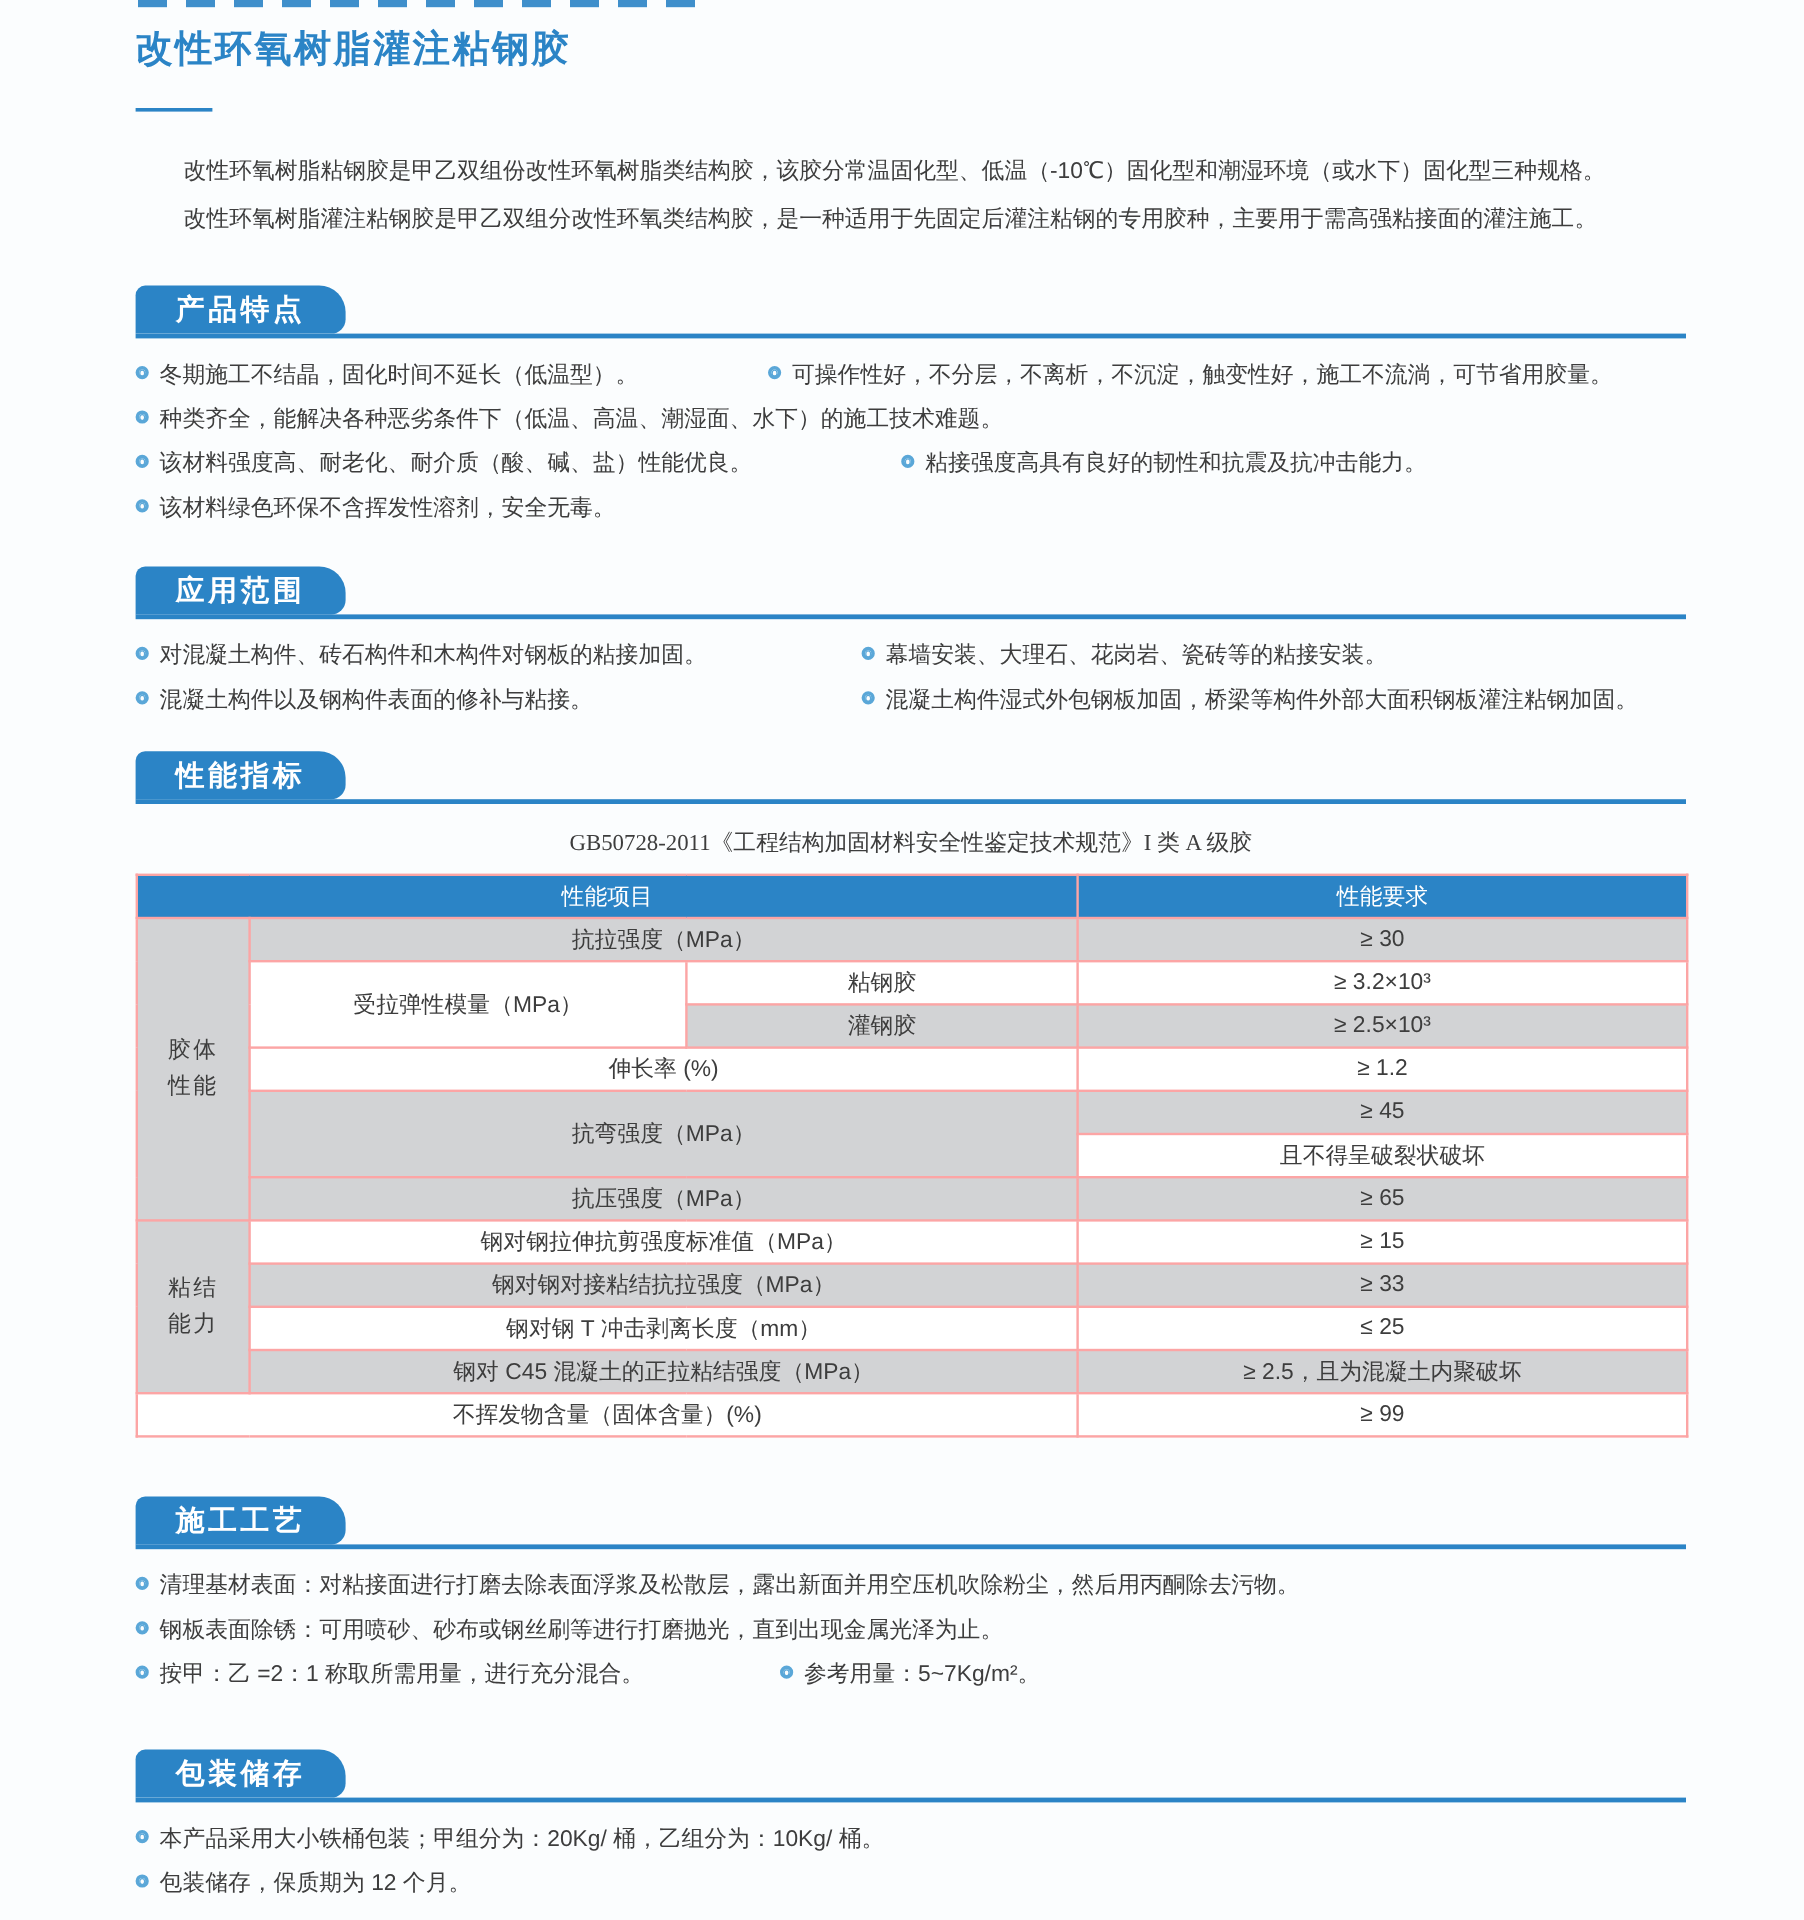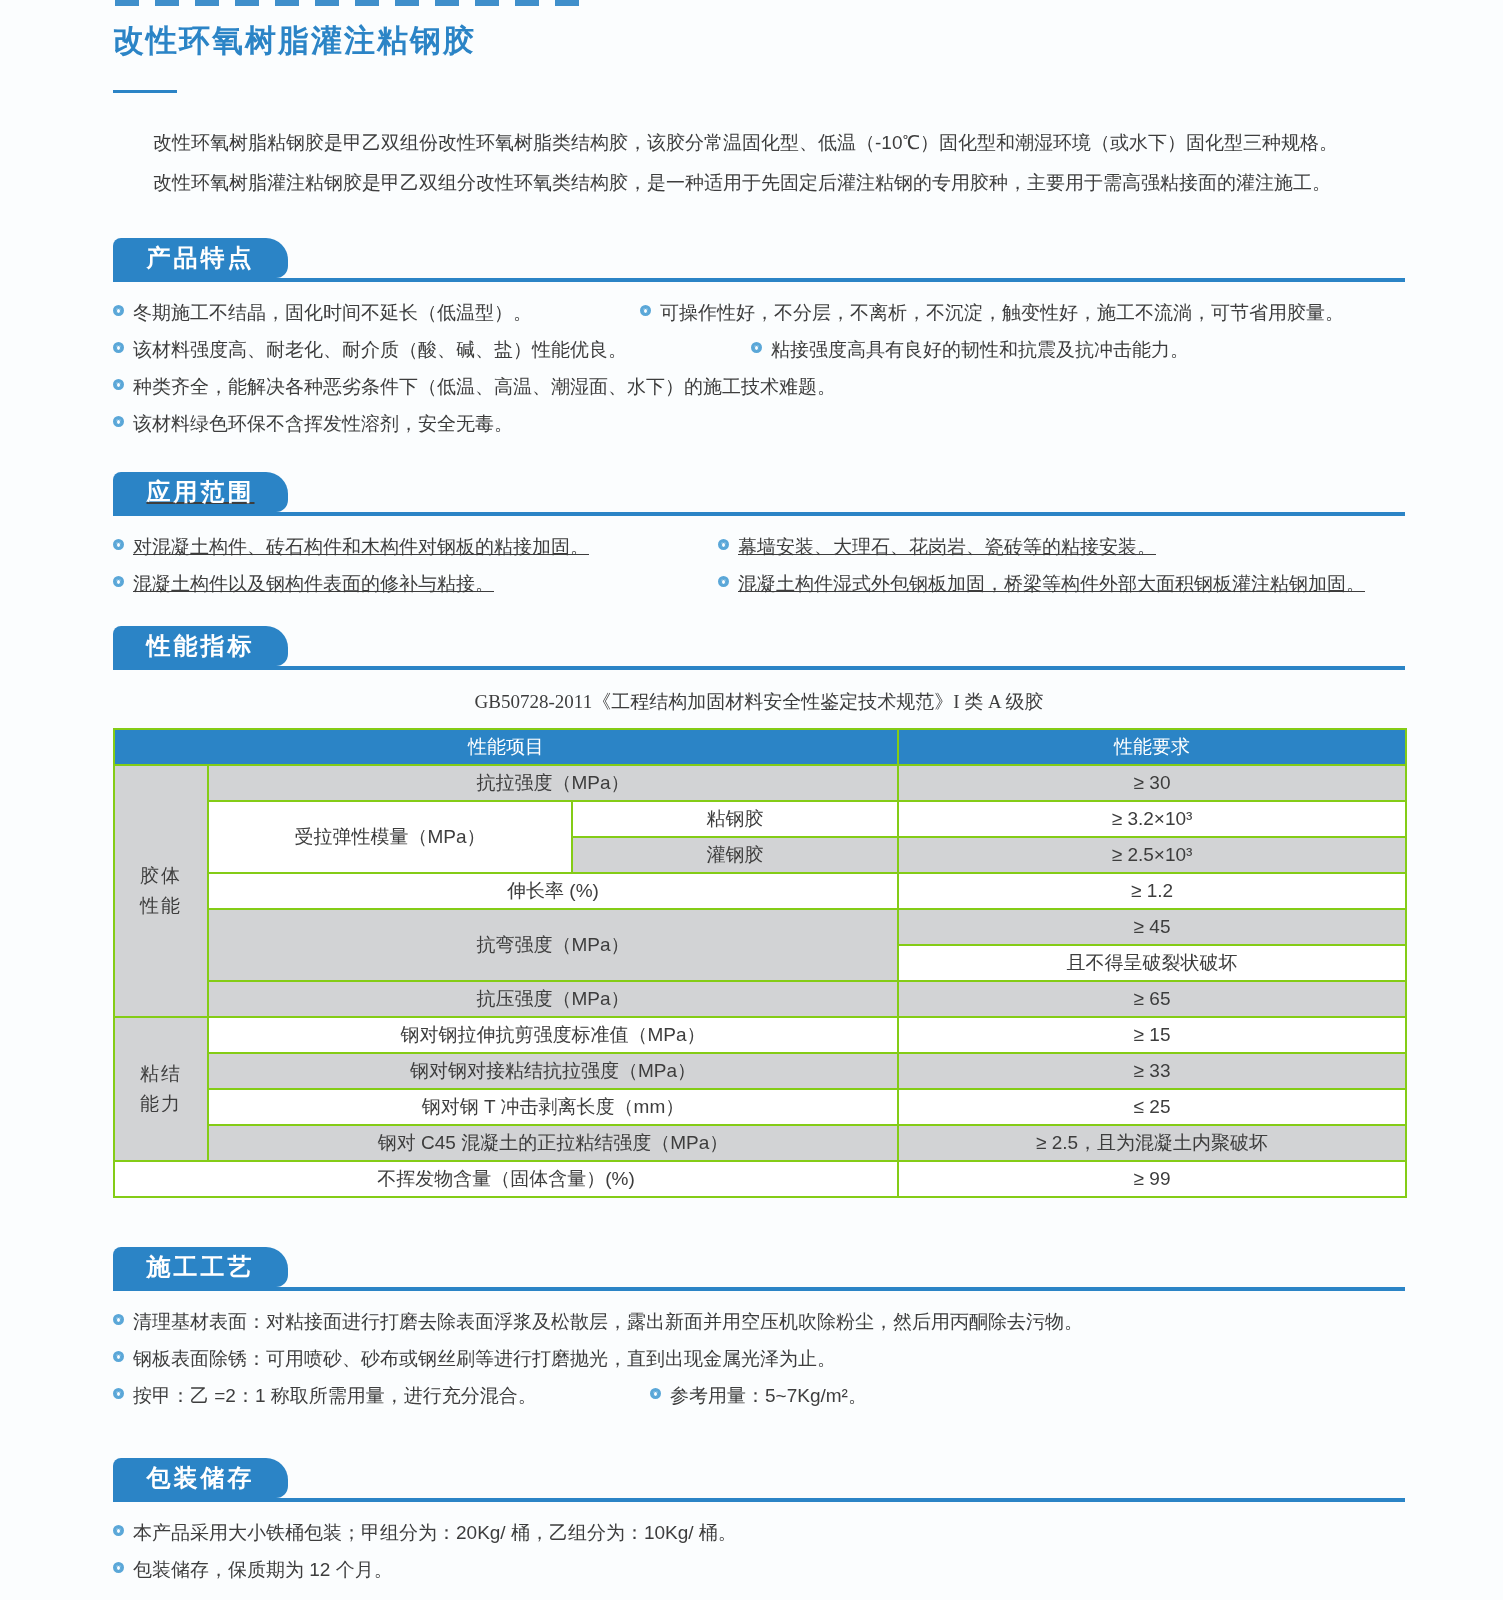--- a/index.html
+++ b/index.html
@@ -54,40 +54,40 @@
     margin: 3px 9px 0 0;
   }
   .bullet-icon::after {
     content: ""; display: block;
     width: 4px; height: 4px;
     border: 1.5px solid #5aa7d8; border-radius: 50%;
   }
   .btext { font-size: 19px; line-height: 22px; }
 
   .sec-features  { margin-top: 44px; }
-  .sec-apps      { margin-top: 37px; text-decoration: underline; }
+  .sec-apps      { margin-top: 37px; }
   .sec-perf      { margin-top: 31px; }
   .sec-process   { margin-top: 49px; }
   .sec-packaging { margin-top: 51px; }
 
   .table-caption {
     margin-top: 19px;
     text-align: center;
     font-size: 19px;
     color: #3d3d3d;
     font-family: Liberation Serif, serif;
   }
   table.perf {
     border-collapse: collapse;
     width: 1292px;
     margin-top: 13px;
     table-layout: fixed;
   }
   table.perf td {
-    border: 2px solid #84cc16;
+    border: 2px solid #fca5a5;
     height: 36px;
     text-align: center;
     vertical-align: middle;
     font-size: 19px;
     padding: 0 4px;
   }
   td.th { background: #2b84c6; color: #ffffff; border-color: #3a3a3a; }
   td.gray { background: #d2d3d5; }
   td.white { background: #ffffff; }
   .vwrap { display: inline-block; width: 46px; line-height: 30px; letter-spacing: 2px; text-align: center; }
@@ -118,33 +118,33 @@
         <div class="bitem" style="width:527px">
           <span class="bullet-icon"></span>
           <span class="btext">冬期施工不结晶，固化时间不延长（低温型）。</span>
         </div>
         <div class="bitem">
           <span class="bullet-icon"></span>
           <span class="btext">可操作性好，不分层，不离析，不沉淀，触变性好，施工不流淌，可节省用胶量。</span>
         </div>
       </div>
       <div class="brow">
+        <div class="bitem">
+          <span class="bullet-icon"></span>
+          <span class="btext">种类齐全，能解决各种恶劣条件下（低温、高温、潮湿面、水下）的施工技术难题。</span>
+        </div>
+      </div>
+      <div class="brow">
         <div class="bitem" style="width:638px">
           <span class="bullet-icon"></span>
           <span class="btext">该材料强度高、耐老化、耐介质（酸、碱、盐）性能优良。</span>
         </div>
         <div class="bitem">
           <span class="bullet-icon"></span>
           <span class="btext">粘接强度高具有良好的韧性和抗震及抗冲击能力。</span>
-        </div>
-      </div>
-      <div class="brow">
-        <div class="bitem">
-          <span class="bullet-icon"></span>
-          <span class="btext">种类齐全，能解决各种恶劣条件下（低温、高温、潮湿面、水下）的施工技术难题。</span>
         </div>
       </div>
       <div class="brow">
         <div class="bitem">
           <span class="bullet-icon"></span>
           <span class="btext">该材料绿色环保不含挥发性溶剂，安全无毒。</span>
         </div>
       </div>
     </div>
   </div>

